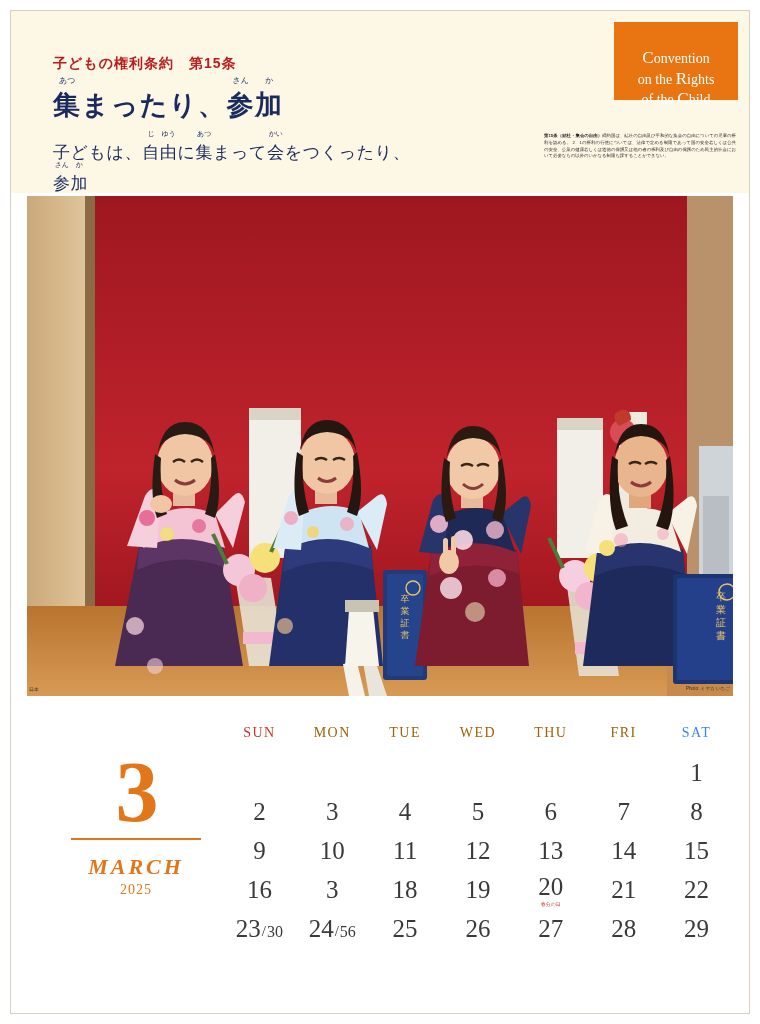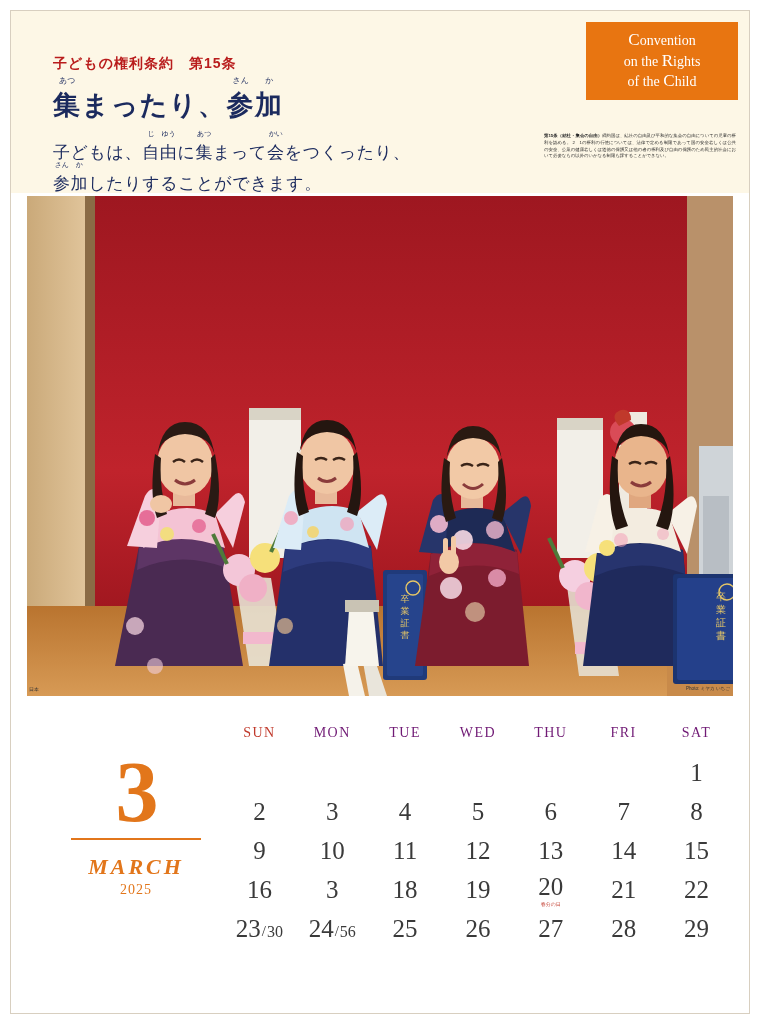--- a/index.html
+++ b/index.html
@@ -96,29 +96,29 @@
     font-size: 7px;
     letter-spacing: 0;
     white-space: nowrap;
   }
 
   
   .badge {
     position: absolute;
     right: 11px;
     top: 11px;
-    width: 152px;
+    width: 124px;
     height: 78px;
     background: #e87511;
     color: #ffffff;
     box-sizing: border-box;
     text-align: center;
     font-family: "Liberation Serif", serif;
     line-height: 1.22;
-    padding-top: 8px;
+    padding-top: 26px;
   }
   .badge .l1 { font-size: 14px; }
   .badge .l2 { font-size: 14px; }
   .badge .l3 { font-size: 14px; }
   .badge .big { font-size: 17px; }
 
   
   .legal {
     position: absolute;
     right: 13px;
@@ -207,25 +207,25 @@
   table.cal {
     width: 100%;
     border-collapse: collapse;
     table-layout: fixed;
   }
   table.cal th {
     font-family: "Liberation Serif", serif;
     font-size: 14px;
     font-weight: normal;
     letter-spacing: 1.5px;
-    color: #701a75;
+    color: #a16207;
     padding-bottom: 12px;
   }
   table.cal th.sun { color: #c0392b; font-family: Liberation Serif, serif; }
-  table.cal th.sat { color: #701a75; }
+  table.cal th.sat { color: #3b82f6; }
   table.cal td {
     height: 37px;
     text-align: center;
     vertical-align: middle;
     font-family: "Liberation Serif", serif;
     font-size: 25px;
     color: #3a3a3a;
     position: relative;
   }
   td.sun, .d-sun { color: #c0392b; }
@@ -253,21 +253,21 @@
 <body>
 
 <div class="page">
   <div class="page-border"></div>
 
   <div class="header">
     <div class="article-label">子どもの権利条約　第15条</div>
     <div class="headline" id="headline"><span class="ruby-wrap"><span>集</span><span class="rt">あつ</span></span><span class="ruby-wrap"><span>まったり、</span></span><span class="ruby-wrap"><span>参</span><span class="rt">さん</span></span><span class="ruby-wrap"><span>加</span><span class="rt">か</span></span></div>
     <div class="subline">
       <div id="subline1"><span class="ruby-wrap"><span>子どもは、</span></span><span class="ruby-wrap"><span>自</span><span class="rt">じ</span></span><span class="ruby-wrap"><span>由</span><span class="rt">ゆう</span></span><span class="ruby-wrap"><span>に</span></span><span class="ruby-wrap"><span>集</span><span class="rt">あつ</span></span><span class="ruby-wrap"><span>まって</span></span><span class="ruby-wrap"><span>会</span><span class="rt">かい</span></span><span class="ruby-wrap"><span>をつくったり、</span></span></div>
-      <div id="subline2"><span class="ruby-wrap"><span>参</span><span class="rt">さん</span></span><span class="ruby-wrap"><span>加</span><span class="rt">か</span></span><span class="ruby-wrap"><span>したりすることができます。</span></span></div>
+      <div id="subline2"><span class="ruby-wrap"><span>参</span><span class="rt">さん</span></span><span class="ruby-wrap"><span>加</span><span class="rt">か</span></span></div>
     </div>
 
     <div class="badge">
       <div class="l1">
         <span class="big">C</span><span title="Convention">onvention</span>
       </div>
       <div class="l2">on the <span class="big">R</span>ights</div>
       <div class="l3">of the <span class="big">C</span>hild</div>
     </div>
 

